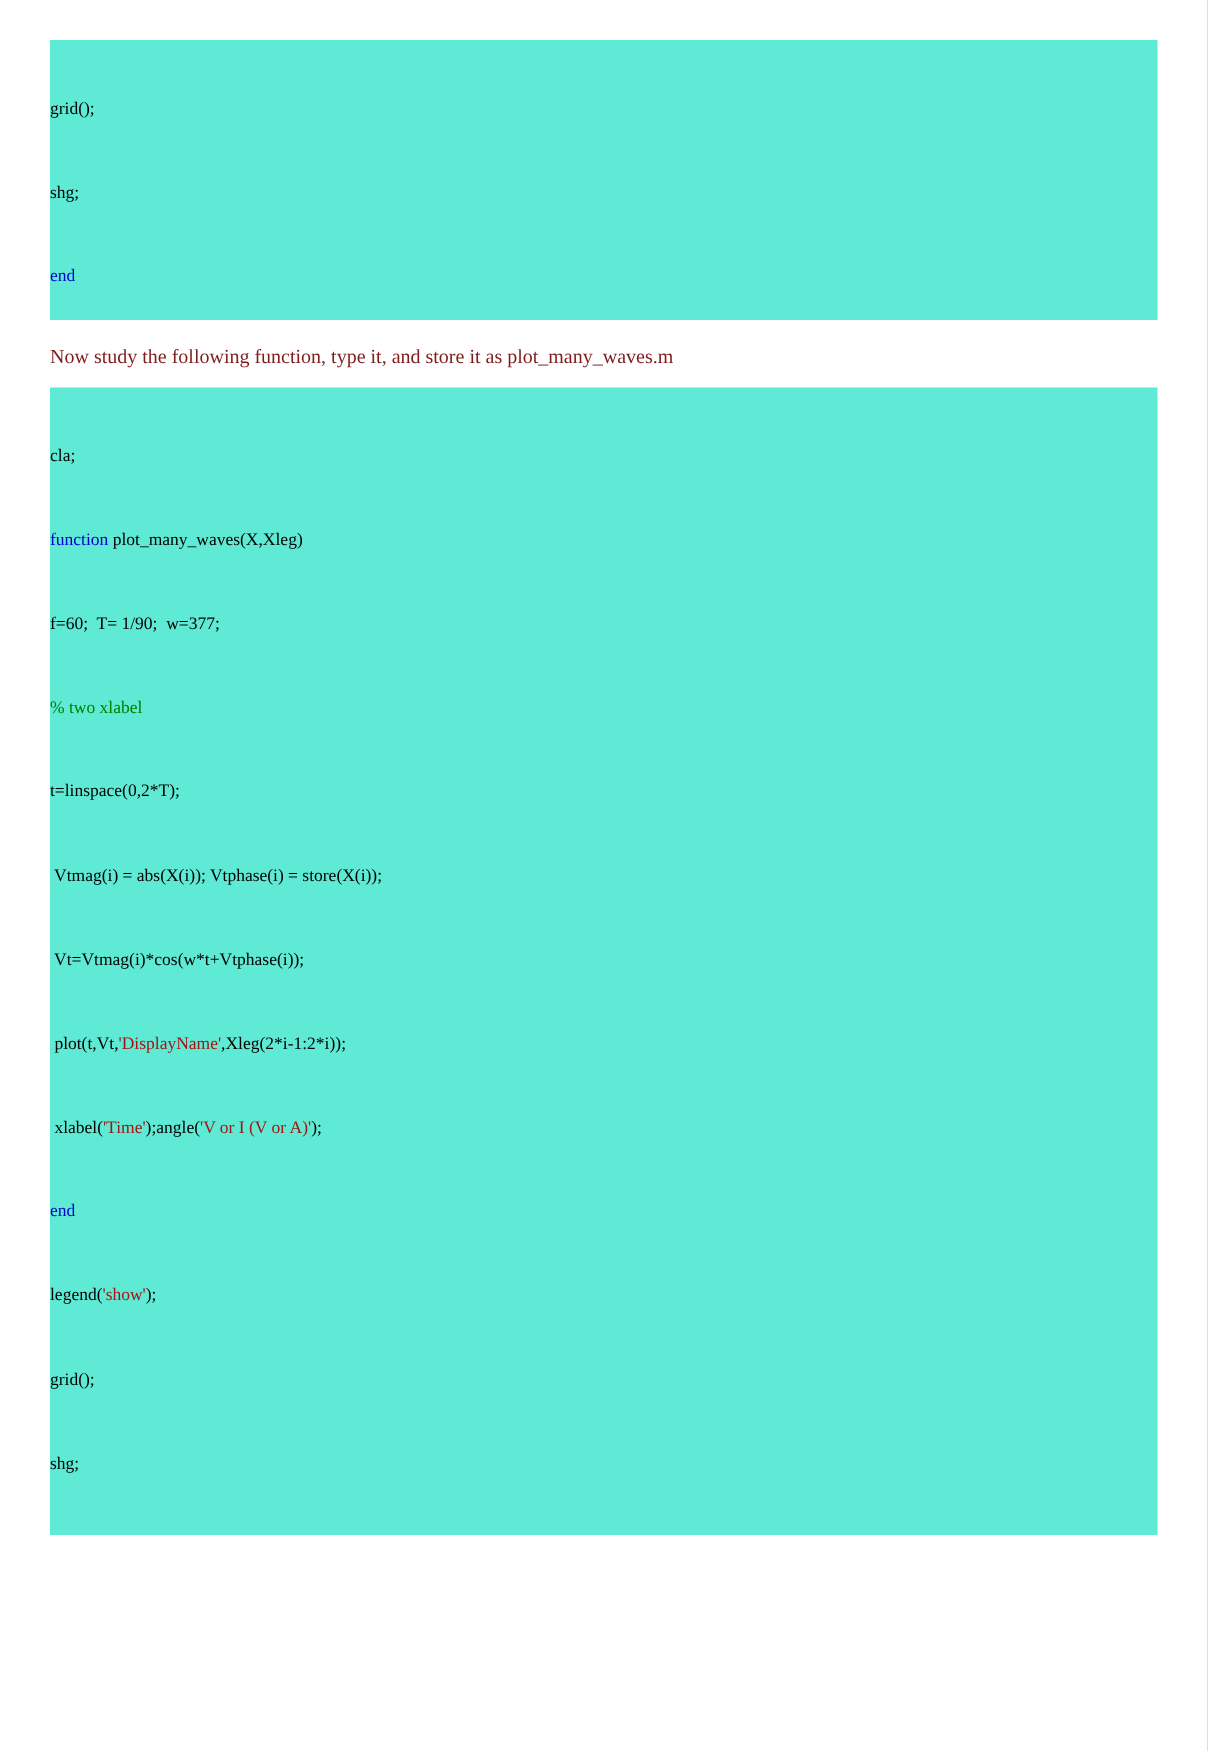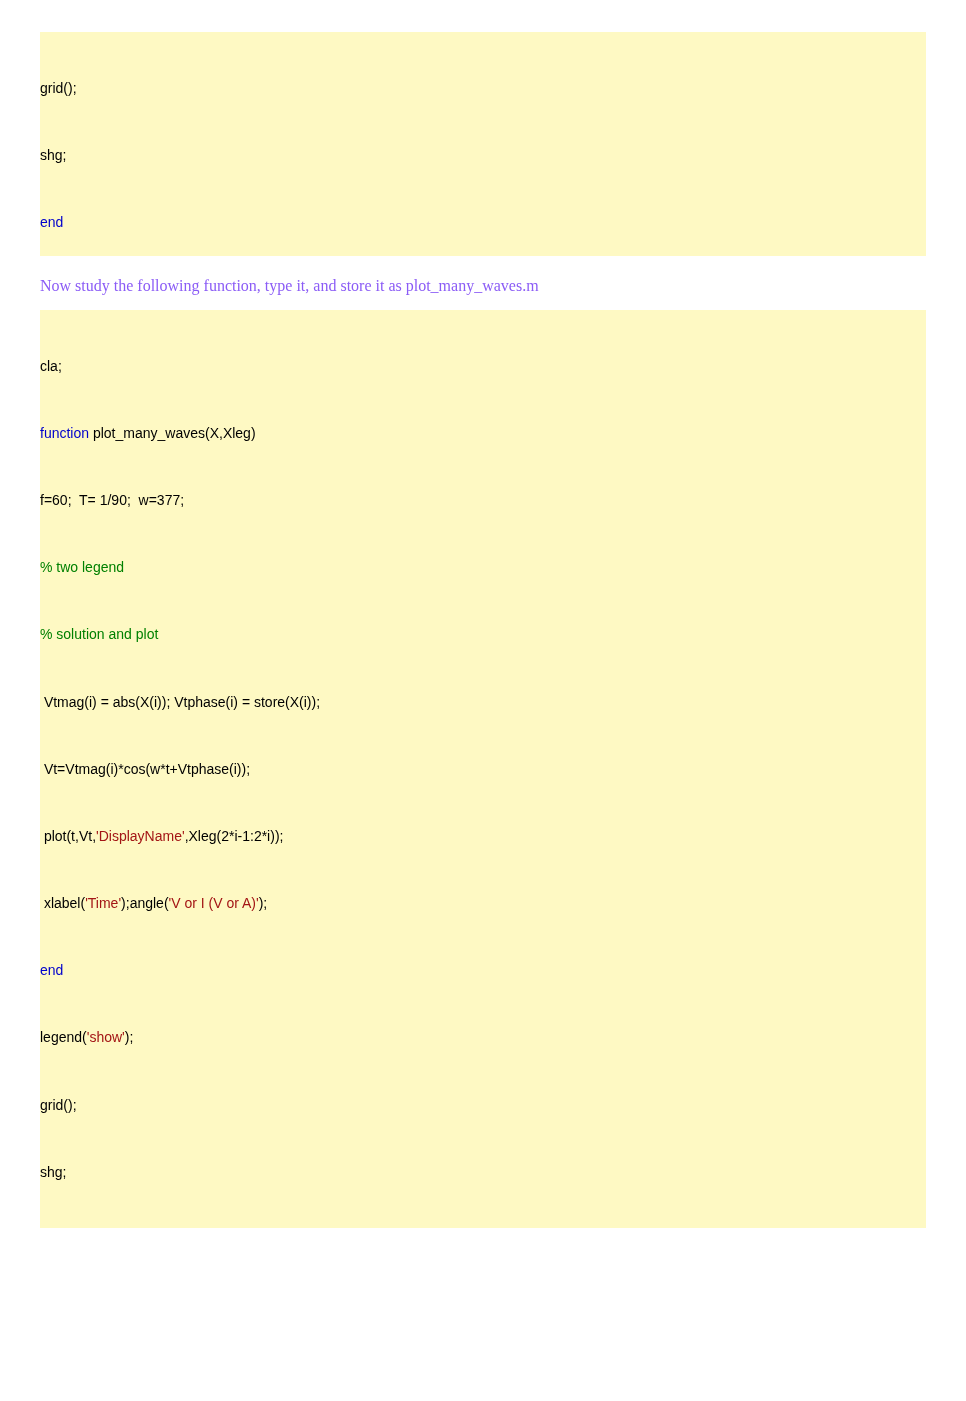--- a/index.html
+++ b/index.html
@@ -12,64 +12,64 @@
       background: #ffffff;
       font-family: Georgia, 'Times New Roman', serif;
       font-size: 16px;
       color: #000000;
       padding: 32px 40px;
       width: 966px;
       min-height: 1401px;
     }
 
     .code-block {
-      font-family: Liberation Sans, sans-serif;
+      font-family: Liberation Serif, serif;
       font-size: 14px;
       line-height: 1.6;
       margin-bottom: 16px;
       white-space: pre;
-      background: #fef9c3;
+      background: #5eead4;
     }
 
     .code-line {
       display: block;
     }
 
     .c-black { color: #000000; }
     .c-blue  { color: #0000cc; }
     .c-green { color: #008000; }
     .c-string{ color: #a31515; }
 
     .section-heading {
       font-family: Georgia, 'Times New Roman', serif;
       font-size: 16px;
       font-weight: normal;
-      color: #8b5cf6;
+      color: #7f1d1d;
       margin-top: 18px;
       margin-bottom: 12px;
       line-height: 1.5;
     }
   </style>
 </head>
 <body>
 
 <div class="code-block">
   <span class="code-line c-black">grid();</span>
   <span class="code-line c-black">shg;</span>
   <span class="code-line c-blue">end</span>
 </div>
 
 <p class="section-heading">Now study the following function, type it, and store it as plot_many_waves.m</p>
 
 <div class="code-block">
   <span class="code-line c-black">cla;</span>
   <span class="code-line"><span class="c-blue">function </span><span class="c-black">plot_many_waves(X,Xleg)</span></span>
   <span class="code-line c-black">f=60;  T= 1/90;  w=377;</span>
-  <span class="code-line c-green">% two legend</span>
-  <span class="code-line c-green">% solution and plot</span>
+  <span class="code-line c-green">% two xlabel</span>
+  <span class="code-line c-black">t=linspace(0,2*T);</span>
   <span class="code-line c-black"> Vtmag(i) = abs(X(i)); Vtphase(i) = store(X(i));</span>
   <span class="code-line c-black"> Vt=Vtmag(i)*cos(w*t+Vtphase(i));</span>
   <span class="code-line"><span class="c-black"> plot(t,Vt,</span><span class="c-string">'DisplayName'</span><span class="c-black">,Xleg(2*i-1:2*i));</span></span>
   <span class="code-line"><span class="c-black"> xlabel(</span><span class="c-string">'Time'</span><span class="c-black">);angle(</span><span class="c-string">'V or I (V or A)'</span><span class="c-black">);</span></span>
   <span class="code-line c-blue">end</span>
   <span class="code-line"><span class="c-black">legend(</span><span class="c-string">'show'</span><span class="c-black">);</span></span>
   <span class="code-line c-black">grid();</span>
   <span class="code-line c-black">shg;</span>
   
 </div>

